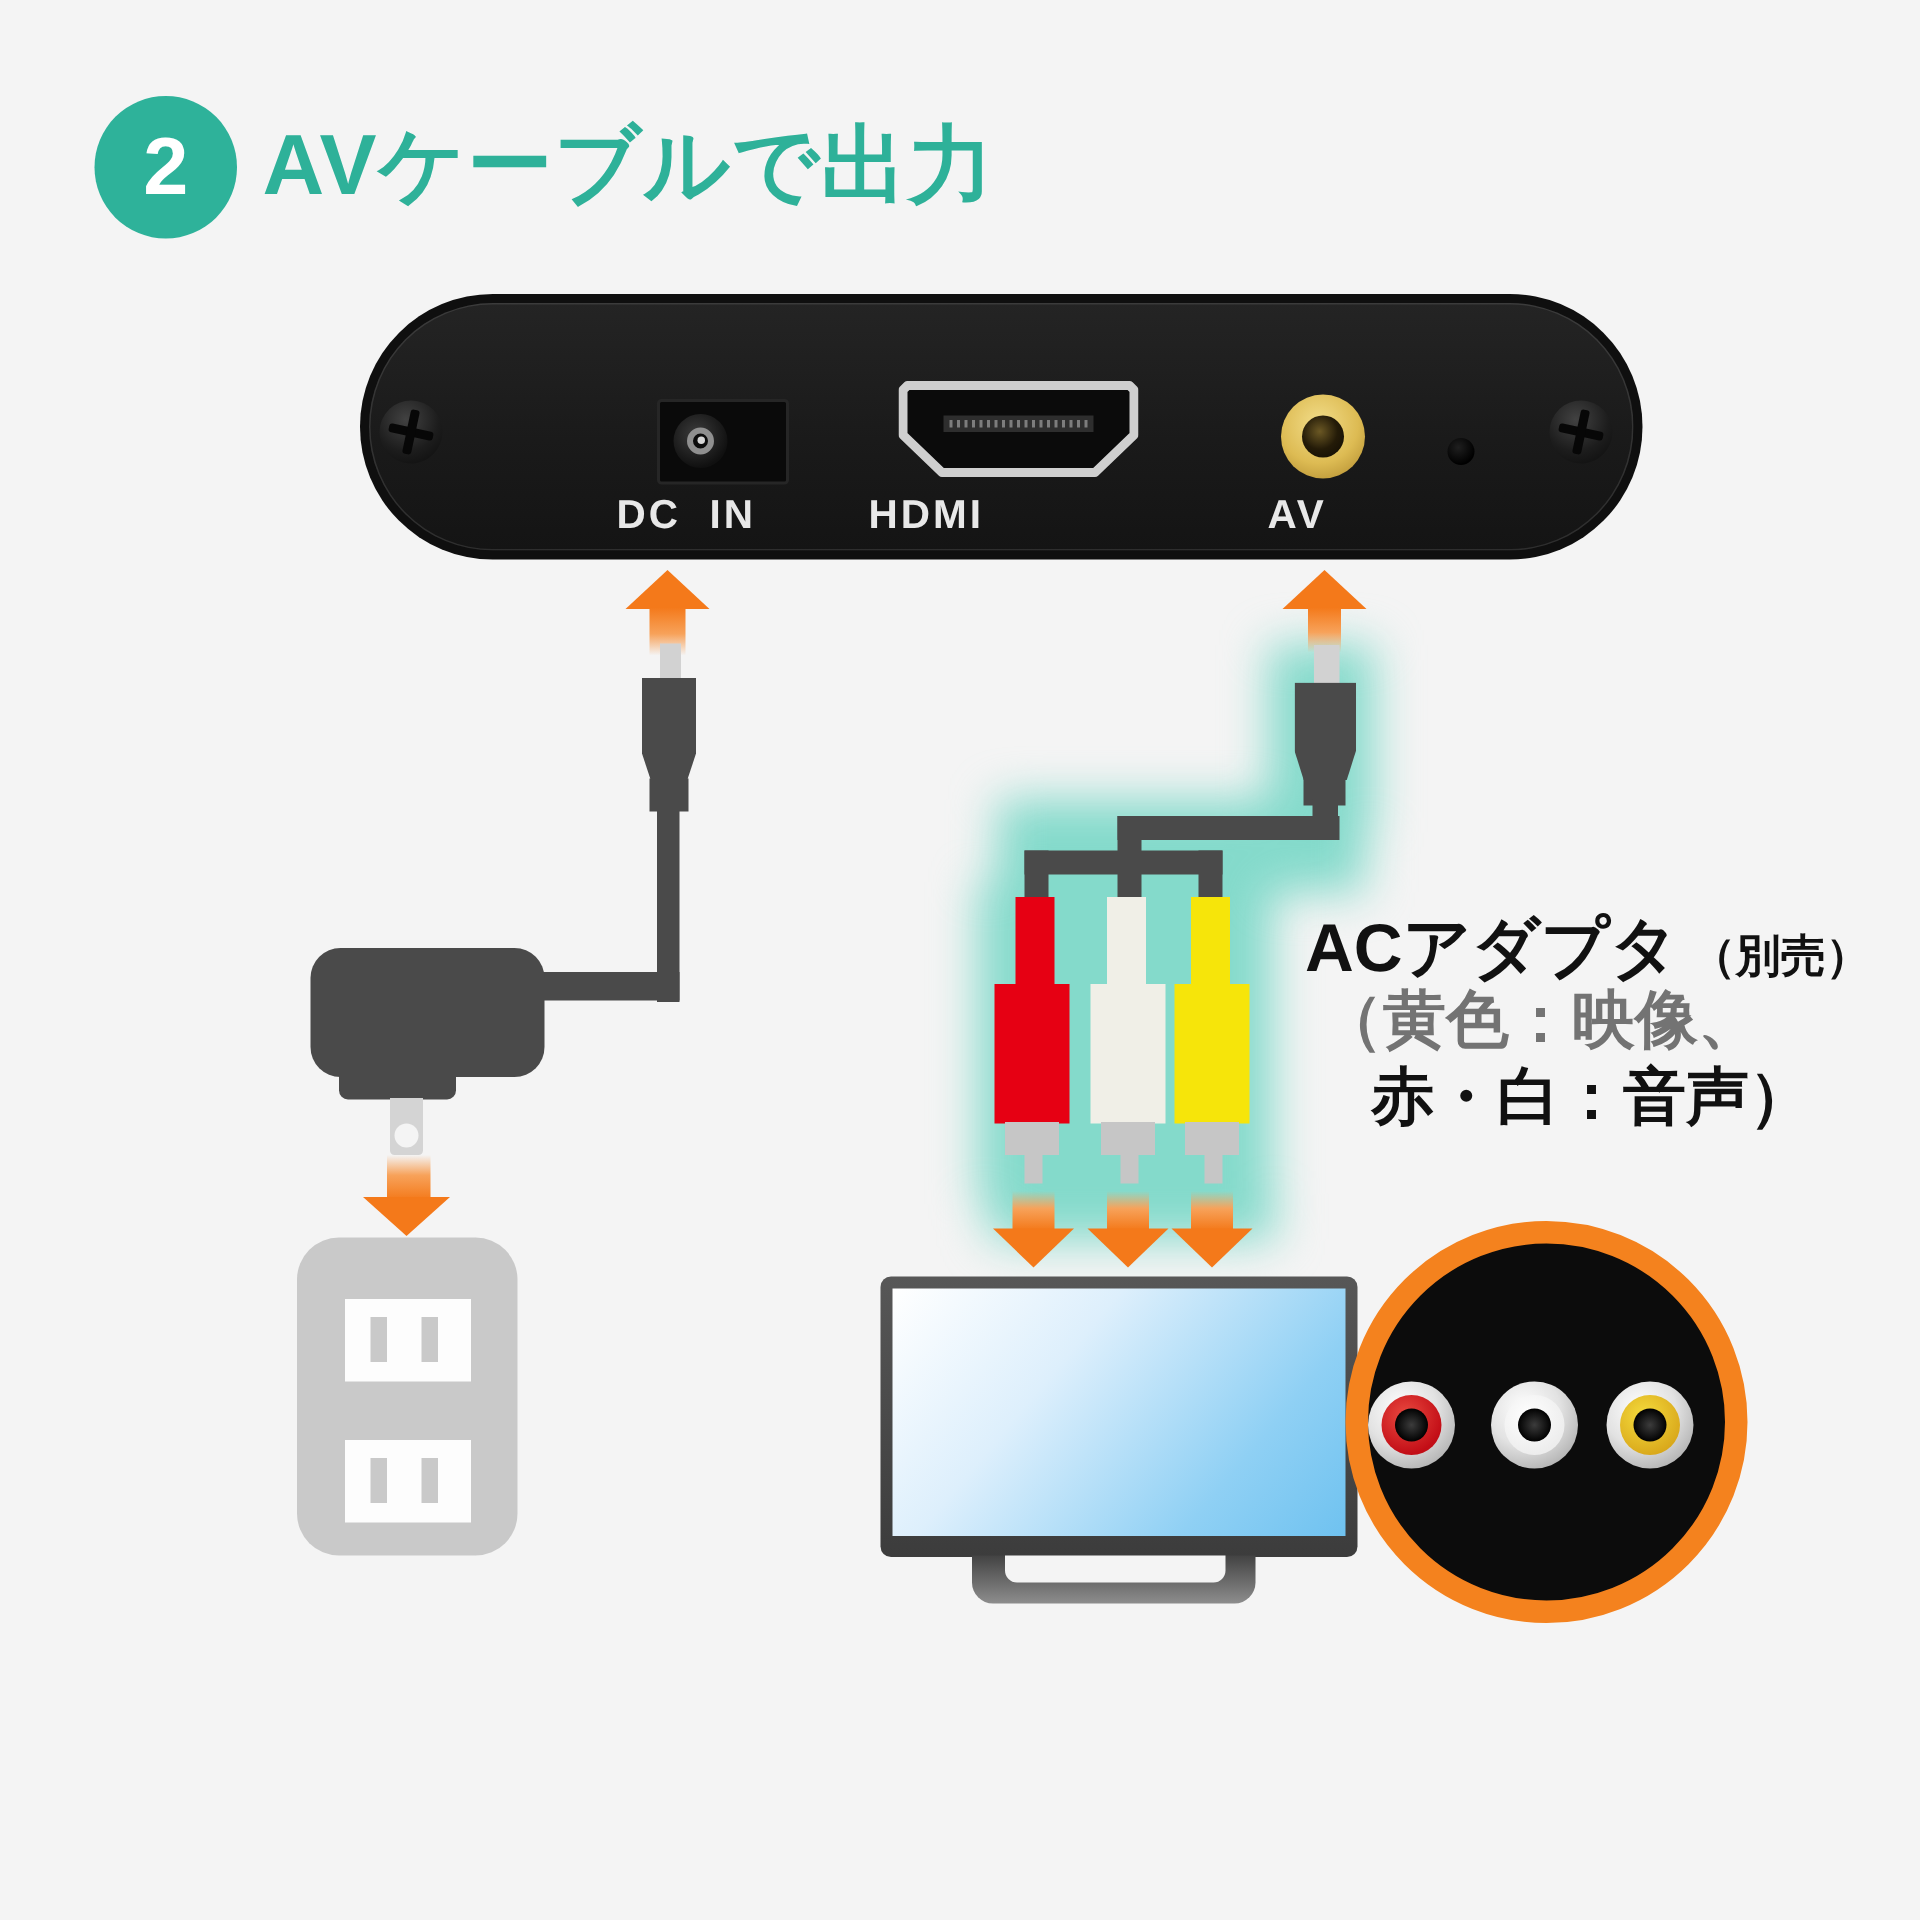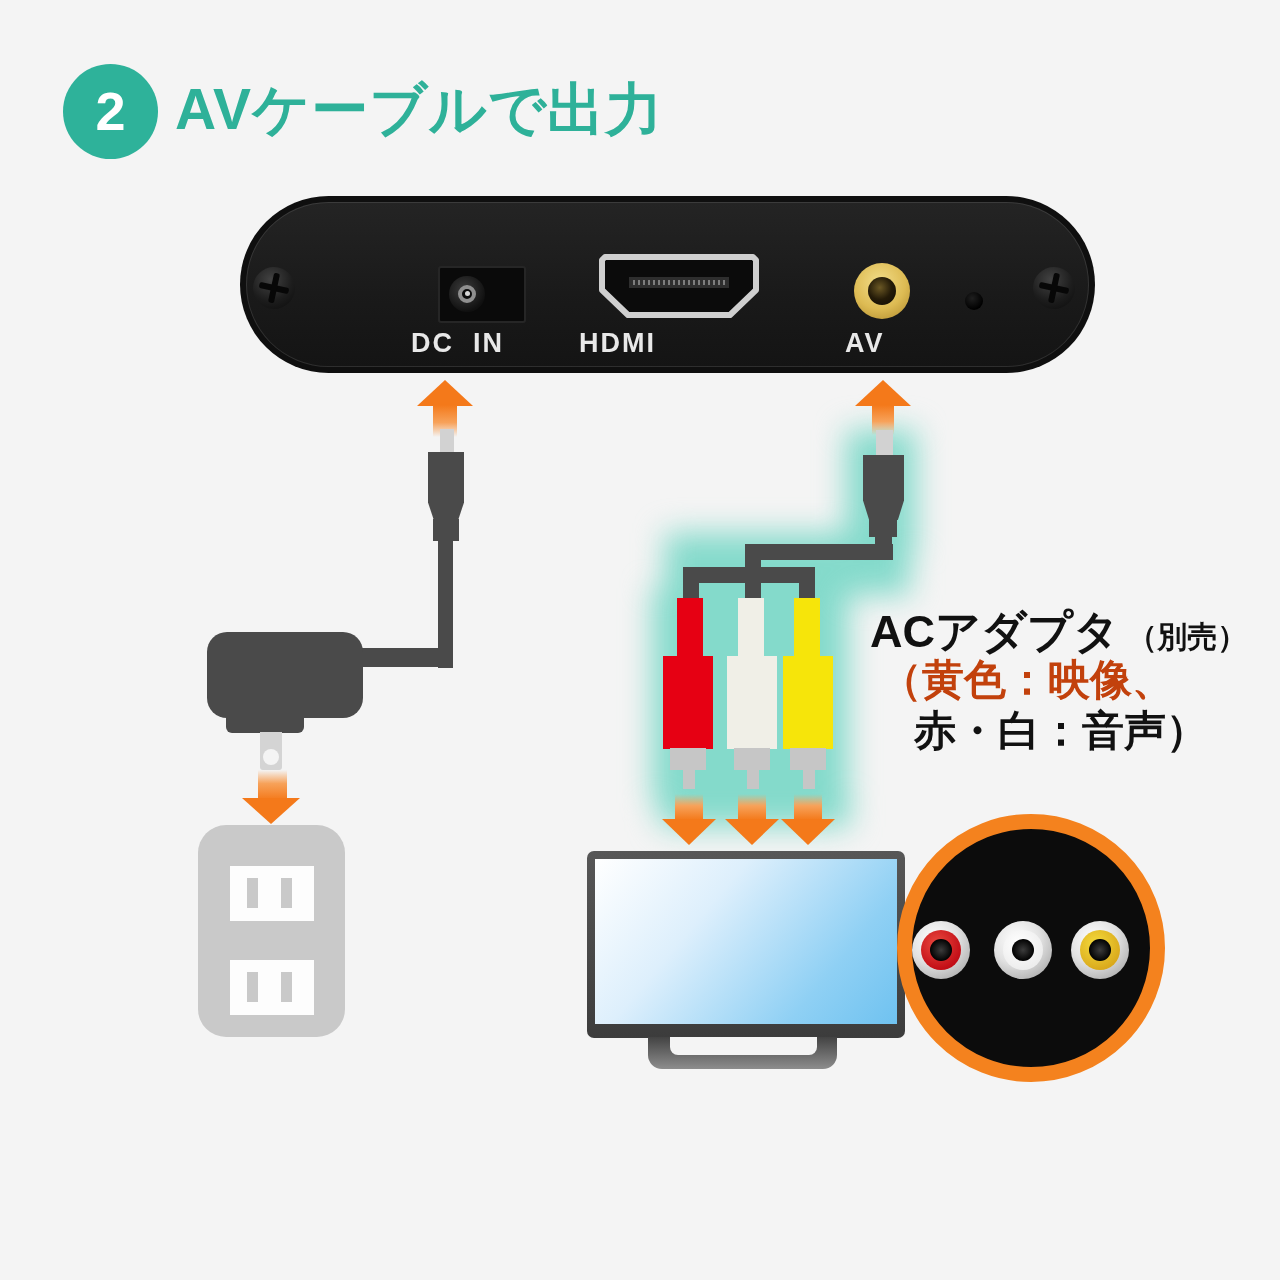--- a/index.html
+++ b/index.html
@@ -89,21 +89,21 @@
   .ring-red{background:radial-gradient(circle at 40% 35%,#ea4a40,#c20d16 72%);}
   .ring-white{background:radial-gradient(circle at 40% 35%,#ffffff,#ededed 72%);}
   .ring-yellow{background:radial-gradient(circle at 40% 35%,#f5dc3d,#d9a81b 75%);}
   .jack-hole{position:absolute;left:9px;top:9px;width:22px;height:22px;border-radius:50%;
              background:radial-gradient(circle,#3c3c3c,#000 72%);}
 
   
   .avc-line1{left:870px;top:602px;white-space:nowrap;color:#111;font-weight:800;}
   .avc-main{font-size:45px;}
   .avc-sub{font-size:30px;margin-left:8px;}
-  .avc-line2{left:880px;top:652px;font-size:42px;font-weight:800;color:#c2410c;white-space:nowrap;}
+  .avc-line2{left:880px;top:652px;font-size:42px;font-weight:800;color:#737373;white-space:nowrap;}
   .avc-line3{left:914px;top:703px;font-size:42px;font-weight:800;color:#111;white-space:nowrap;}
 </style>
 </head>
 <body>
 
 <div class="canvas">
 
   <div class="abs step-badge">2</div>
   <div class="abs step-title">AVケーブルで出力</div>
 

